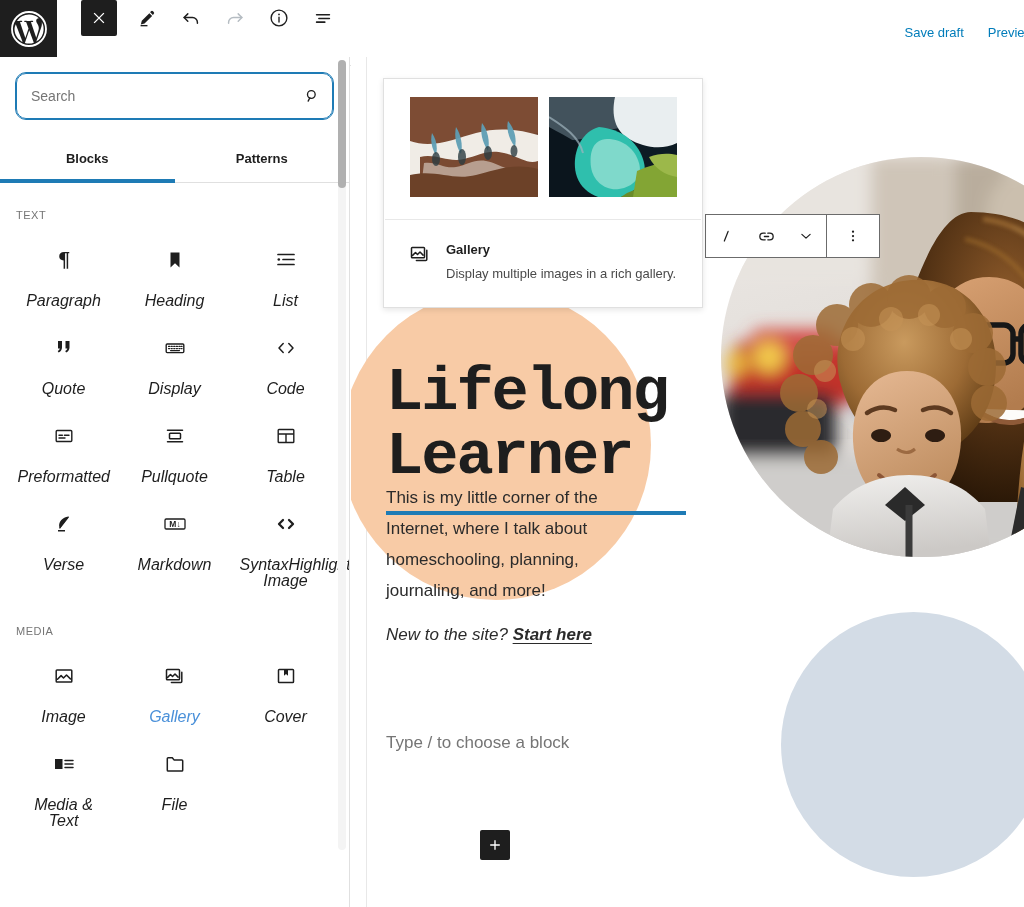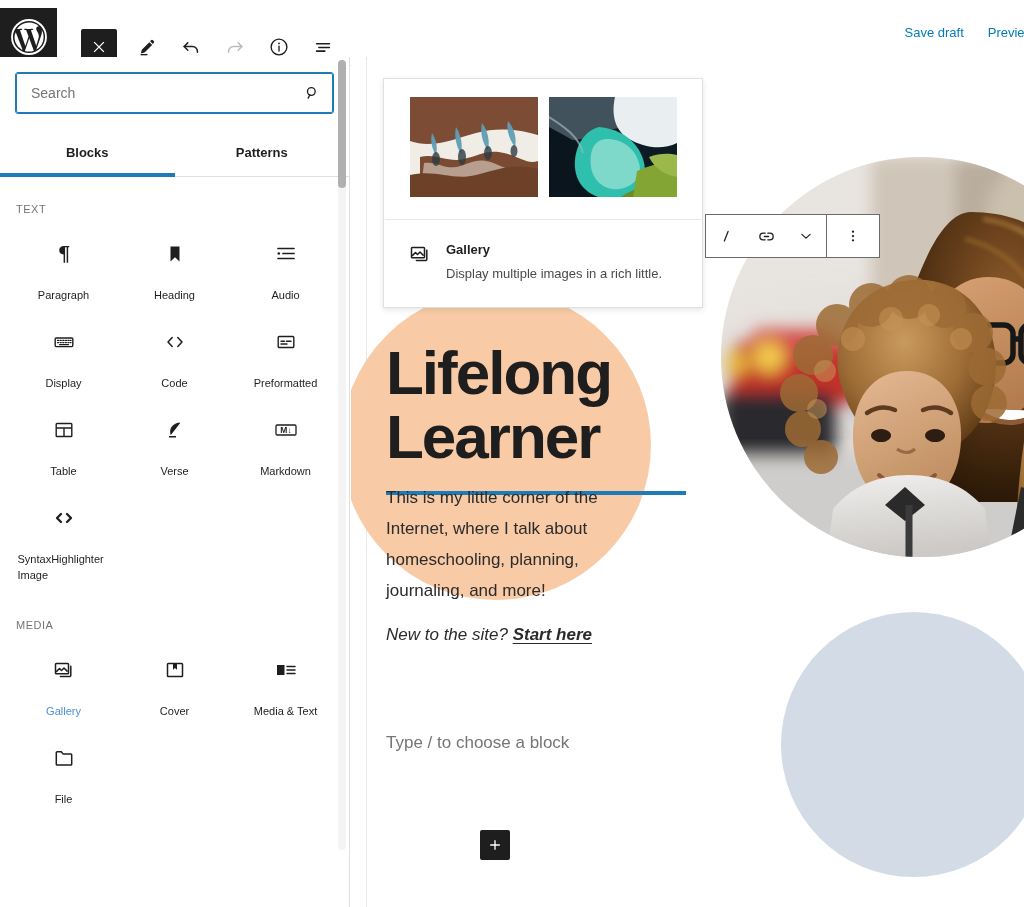--- a/index.html
+++ b/index.html
@@ -9,21 +9,21 @@
     overflow: hidden;
     background: #fff;
     font-family: "Liberation Sans", sans-serif;
     -webkit-font-smoothing: antialiased;
   }
 
   
   #topbar {
     position: absolute; left: 0; top: 0; width: 1024px; height: 66px;
     background: #fff; border-bottom: 1px solid #e0e0e0;
-    display: flex; align-items: flex-end;
+    display: flex; align-items: flex-start;
   }
   #wp-logo {
     width: 57px; height: 57px; background: #1e1e1e;
     display: flex; align-items: center; justify-content: center;
     flex: 0 0 57px;
   }
   #wp-logo svg { display: block; }
   .tb-btn {
     width: 36px; height: 36px; margin: 0 4px;
     display: flex; align-items: center; justify-content: center;
@@ -44,22 +44,22 @@
   #preview-link { padding-right: 0; margin-right: -10px; }
 
   
   #inserter {
     position: absolute; left: 0; top: 57px; width: 350px; height: 850px;
     background: #fff; border-right: 1px solid #e0e0e0;
     overflow: hidden;
   }
   #search-wrap { padding: 16px 16px 0 16px; }
   #search-box {
-    position: relative; height: 40px;
-    border: 1px solid #1e7bb5; outline: 1px solid #1e7bb5; border-radius: 2px;
+    position: relative; height: 46px;
+    border: 1px solid #1e7bb5; outline: 1px solid #1e7bb5; border-radius: 10px;
     display: flex; align-items: center;
   }
   #search-input {
     flex: 1; border: none; outline: none; background: transparent;
     font-size: 14px; color: #1e1e1e; padding: 0 14px;
     font-family: "Liberation Sans", sans-serif;
   }
   #search-input::placeholder { color: #757575; }
   #search-icon-btn {
     width: 40px; height: 100%; display: flex; align-items: center;
@@ -91,22 +91,23 @@
     display: flex; flex-direction: column; align-items: center;
     padding: 16px 4px 10px 4px; cursor: pointer; border: none;
     background: none; color: #1e1e1e;
     font-family: "Liberation Sans", sans-serif;
   }
   .block-item .bi-icon {
     height: 26px; display: flex; align-items: center; justify-content: center;
     margin-bottom: 20px;
   }
   .block-item .bi-label {
-    font-size: 11px; line-height: 16px; text-align: left;
+    font-size: 16px; line-height: 16px; text-align: center;
     max-width: 92px;
+    font-style: italic;
   }
   .block-item.hovered .bi-label { color: #4a90d9; }
   #inserter-scrollbar {
     position: absolute; right: 3px; top: 3px; width: 8px; height: 790px;
     background: #f4f4f4; border-radius: 4px;
   }
   #inserter-thumb {
     position: absolute; left: 0; top: 0; width: 8px; height: 128px;
     background: #b0b0b0; border-radius: 4px; cursor: pointer;
   }
@@ -134,21 +135,21 @@
     position: absolute; left: 370px; top: 100px;
     width: 400px; height: 400px; border-radius: 50%;
     overflow: hidden;
   }
   #blue-circle {
     position: absolute; left: 430px; top: 555px;
     width: 265px; height: 265px; border-radius: 50%;
     background: #d3dce6;
   }
   #heading-block {
-    position: absolute; left: 35px; top: 284px; width: 330px;
+    position: absolute; left: 35px; top: 304px; width: 330px; font-family: Liberation Mono, monospace;
   }
   #heading-text {
     font-size: 62px; font-weight: bold; color: #1e1e1e;
     line-height: 1.03; letter-spacing: -2px; margin: 0;
   }
   #heading-rule {
     margin-top: 22px; width: 300px; height: 4px; background: #1e7bb5;
   }
   #body-para {
     position: absolute; left: 35px; top: 425px; width: 270px;
@@ -304,23 +305,31 @@
       </span>
       <span class="bi-label">Heading</span>
     </button>
     <button class="block-item">
       <span class="bi-icon">
         <svg width="24" height="24" viewBox="0 0 24 24" stroke="#1e1e1e" stroke-width="1.7" stroke-linecap="round">
             <path d="M4 6.5h16M9 11.5h11M4 16.5h16"></path>
             <circle cx="4.8" cy="11.5" r="1.3" fill="#1e1e1e" stroke="none"></circle>
           </svg>
       </span>
-      <span class="bi-label">Audio</span>
-    </button>
-
+      <span class="bi-label">List</span>
+    </button>
+
+    <button class="block-item">
+      <span class="bi-icon">
+        <svg width="24" height="24" viewBox="0 0 24 24" fill="#1e1e1e">
+            <path d="M6 5h4v6.5c0 2.3-1.3 4.1-3.4 5l-.9-1.6c1.3-.6 2-1.4 2.1-2.4H6zM13.5 5h4v6.5c0 2.3-1.3 4.1-3.4 5l-.9-1.6c1.3-.6 2-1.4 2.1-2.4h-1.8z"></path>
+          </svg>
+      </span>
+      <span class="bi-label">Quote</span>
+    </button>
     <button class="block-item">
       <span class="bi-icon">
         <svg width="24" height="24" viewBox="0 0 24 24" fill="none" stroke="#1e1e1e" stroke-width="1.4">
             <rect x="3.2" y="8" width="17.6" height="8.6" rx="1"></rect>
             <path d="M5.6 10.4h1M8.2 10.4h1M10.8 10.4h1M13.4 10.4h1M16 10.4h1M18.4 10.4h.6M5.6 12.6h1M8.2 12.6h1M10.8 12.6h1M13.4 12.6h1M16 12.6h1M18.4 12.6h.6M7.6 14.6h8.8" stroke-linecap="round"></path>
           </svg>
       </span>
       <span class="bi-label">Display</span>
     </button>
     <button class="block-item">
@@ -333,20 +342,29 @@
     </button>
 
     <button class="block-item">
       <span class="bi-icon">
         <svg width="24" height="24" viewBox="0 0 24 24" fill="none" stroke="#1e1e1e" stroke-width="1.4">
             <rect x="4.2" y="6.5" width="15.6" height="11" rx="1"></rect>
             <path d="M7 11.2h3.4M12.4 11.2h4.6M7 14h6" stroke-linecap="round"></path>
           </svg>
       </span>
       <span class="bi-label">Preformatted</span>
+    </button>
+    <button class="block-item">
+      <span class="bi-icon">
+        <svg width="24" height="24" viewBox="0 0 24 24" fill="none" stroke="#1e1e1e" stroke-width="1.5">
+            <path d="M4.5 6.2h15M4.5 17.8h15" stroke-linecap="round"></path>
+            <rect x="6.5" y="9.2" width="11" height="5.6" rx=".8"></rect>
+          </svg>
+      </span>
+      <span class="bi-label">Pullquote</span>
     </button>
     <button class="block-item">
       <span class="bi-icon">
         <svg width="24" height="24" viewBox="0 0 24 24" fill="none" stroke="#1e1e1e" stroke-width="1.4">
             <rect x="4.2" y="5.5" width="15.6" height="13" rx=".8"></rect>
             <path d="M4.2 10h15.6M12 10v8.5"></path>
           </svg>
       </span>
       <span class="bi-label">Table</span>
     </button>
@@ -375,20 +393,29 @@
         <svg width="24" height="24" viewBox="0 0 24 24" fill="none" stroke="#1e1e1e" stroke-width="2.3" stroke-linecap="round" stroke-linejoin="round">
             <path d="M9 8l-4 4 4 4M15 8l4 4-4 4"></path>
           </svg>
       </span>
       <span class="bi-label">SyntaxHighlighter Image</span>
     </button>
   </div>
 
   <div class="cat-label">MEDIA</div>
   <div class="block-grid">
+    <button class="block-item">
+      <span class="bi-icon">
+        <svg width="24" height="24" viewBox="0 0 24 24" fill="none" stroke="#1e1e1e" stroke-width="1.5">
+            <rect x="4.2" y="6" width="15.6" height="12" rx=".8"></rect>
+            <path d="M5.5 15.2l3.6-3.6 2.4 2.4 3-3 3.9 3.9" stroke-linecap="round" stroke-linejoin="round"></path>
+          </svg>
+      </span>
+      <span class="bi-label">Image</span>
+    </button>
     <button class="block-item hovered">
       <span class="bi-icon">
         <svg width="24" height="24" viewBox="0 0 24 24" fill="none" stroke="#1e1e1e" stroke-width="1.5">
             <rect x="3.5" y="5.5" width="13" height="10.2" rx=".8"></rect>
             <path d="M4.6 13.4l2.9-2.9 2 2 2.5-2.5 3.1 3.1" stroke-linecap="round" stroke-linejoin="round"></path>
             <path d="M18.8 8.2v9.3c0 .6-.5 1-1 1H8.4" stroke-linecap="round"></path>
           </svg>
       </span>
       <span class="bi-label">Gallery</span>
     </button>
@@ -660,16 +687,16 @@
   <div id="gp-info">
     <span style="flex:0 0 24px;">
       <svg width="24" height="24" viewBox="0 0 24 24" fill="none" stroke="#1e1e1e" stroke-width="1.5">
           <rect x="3.5" y="5.5" width="13" height="10.2" rx=".8"></rect>
           <path d="M4.6 13.4l2.9-2.9 2 2 2.5-2.5 3.1 3.1" stroke-linecap="round" stroke-linejoin="round"></path>
           <path d="M18.8 8.2v9.3c0 .6-.5 1-1 1H8.4" stroke-linecap="round"></path>
         </svg>
     </span>
     <div>
       <p id="gp-title">Gallery</p>
-      <p id="gp-desc">Display multiple images in a rich little.</p>
+      <p id="gp-desc">Display multiple images in a rich gallery.</p>
     </div>
   </div>
 </div>
 
 </body></html>

